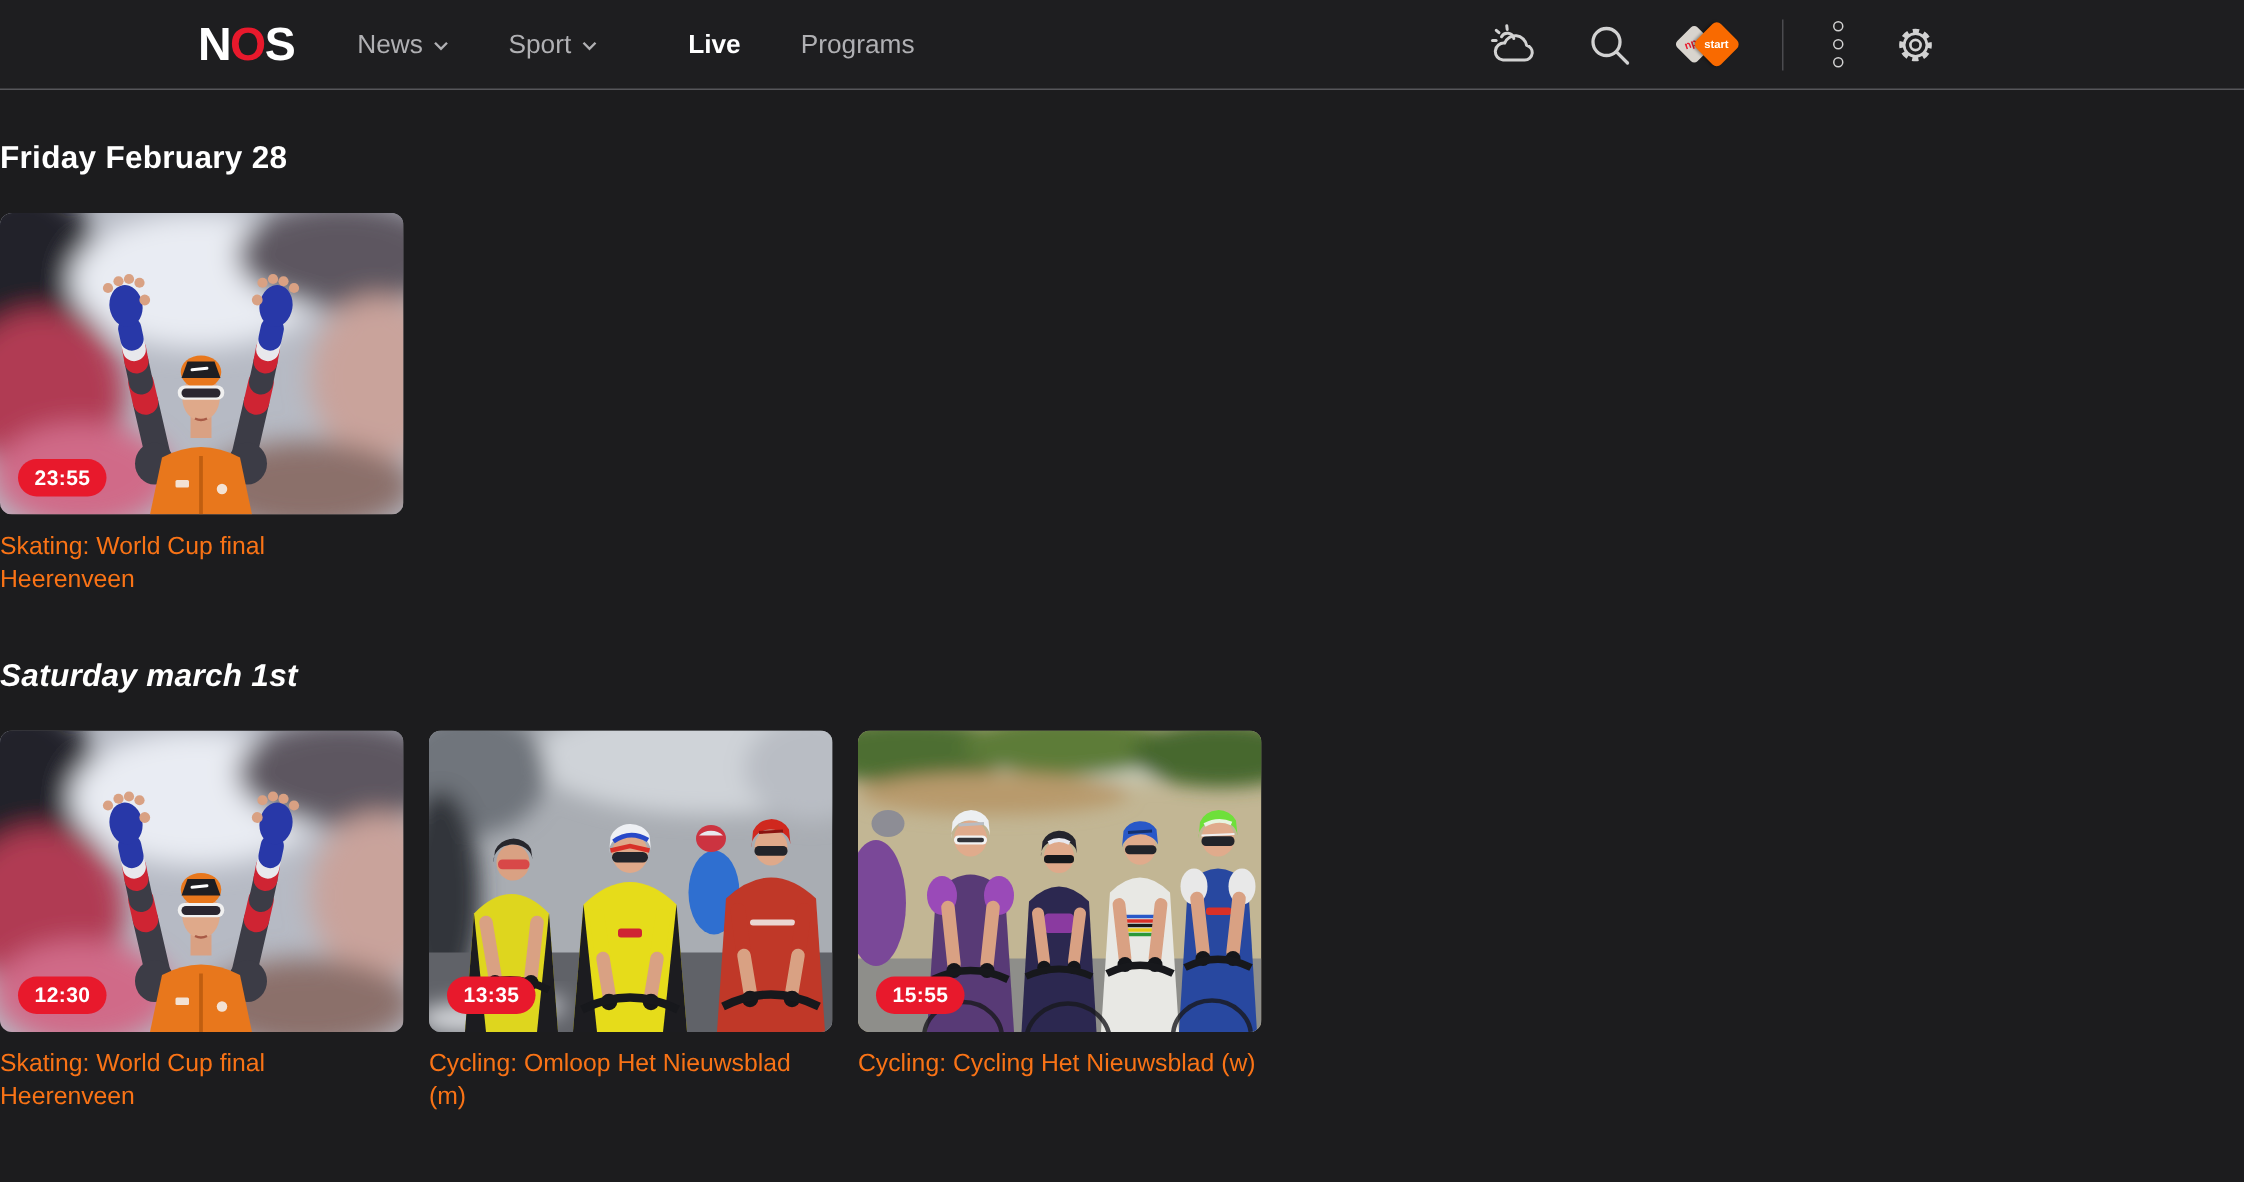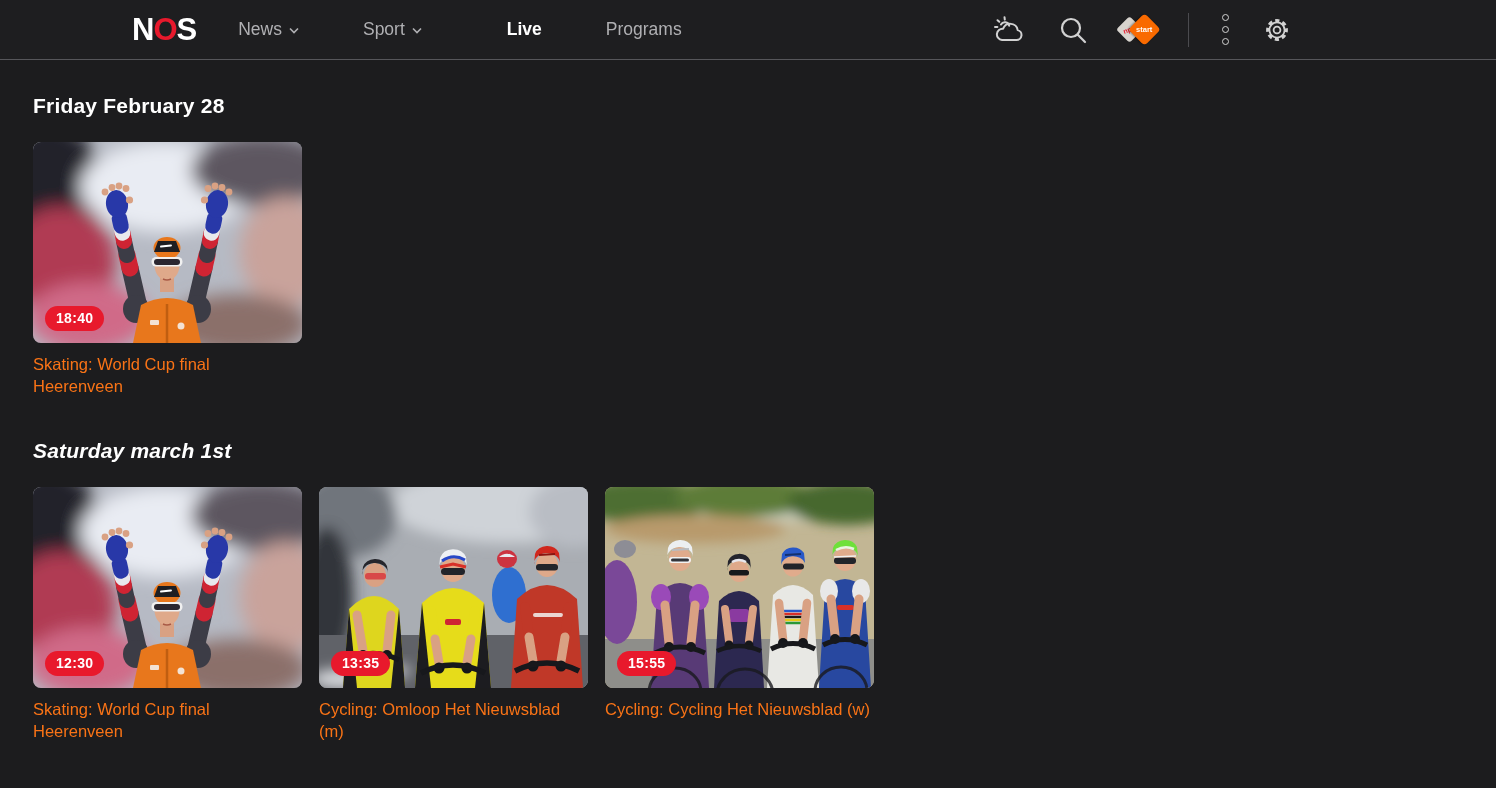--- a/index.html
+++ b/index.html
@@ -19,21 +19,21 @@
     display: flex; align-items: center;
     padding-left: 132px;
   }
   .logo {
     font-weight: bold; font-size: 31px; color: #ffffff;
     letter-spacing: -1px; cursor: pointer; user-select: none;
     display: flex;
   }
   .logo .letter-o { color: #e8192c; }
 
-  nav { display: flex; align-items: center; gap: 64px; margin-left: 42px; }
+  nav { display: flex; align-items: center; gap: 40px; margin-left: 42px; }
   .nav-item {
     color: #b0b0b3; font-size: 17.5px; cursor: pointer;
     display: flex; align-items: center; gap: 7px;
   }
   .nav-item.active { color: #ffffff; font-weight: bold; padding-left: 21px; }
   .chev { display: block; margin-top: 2px; }
 
   .header-right {
     margin-left: auto; margin-right: 204px;
     display: flex; align-items: center; gap: 29px;
@@ -61,21 +61,21 @@
     transform: rotate(-45deg); font-size: 7.5px; font-weight: bold; color: #ffffff;
   }
 
   .kebab { display: flex; flex-direction: column; gap: 5px; padding: 4px; }
   .kebab i {
     width: 7px; height: 7px; border: 1.6px solid #d2d2d2; border-radius: 50%;
     display: block;
   }
 
   
-  main { padding-left: 33px; }
+  main { }
   .section-heading {
     color: #ffffff; font-size: 21px; font-weight: bold;
     margin: 34px 0 24px 0; letter-spacing: .2px;
   }
   .section:nth-of-type(2) .section-heading { margin-top: 42px; font-style: italic; }
   .cards { display: flex; gap: 17px; }
   .card { width: 269px; cursor: pointer; }
   .thumb {
     position: relative; width: 269px; height: 201px;
     border-radius: 8px; overflow: hidden; background: #333;
@@ -225,21 +225,21 @@
             <rect x="117" y="178" width="9" height="5" rx="1" fill="#f4f4f4" opacity=".85"></rect>
             <circle cx="148" cy="184" r="3.5" fill="#f4f4f4" opacity=".85"></circle>
             <ellipse cx="134" cy="123" rx="12.5" ry="15.5" fill="#dfa98a"></ellipse>
             <ellipse cx="134" cy="106" rx="13.5" ry="11" fill="#e8771c"></ellipse>
             <path d="M121 110 L147 110 L143 99 L125 99 Z" fill="#1e1e22"></path>
             <rect x="127" y="103" width="12" height="2" rx="1" fill="#ffffff" transform="rotate(-6 133 104)"></rect>
             <rect x="118.5" y="115" width="31" height="9.5" rx="4.5" fill="#f0f0f0"></rect>
             <rect x="121" y="117" width="26" height="6" rx="3" fill="#2a2630"></rect>
             <path d="M130 137 Q134 139 138 137" stroke="#a85a46" stroke-width="1.6" fill="none"></path>
           </svg>
-          <span class="time-badge">18:40</span>
+          <span class="time-badge">23:55</span>
         </div>
         <div class="card-title">Skating: World Cup final Heerenveen</div>
       </div>
 
     </div>
   </section>
 
   <section class="section">
     <h2 class="section-heading">Saturday march 1st</h2>
     <div class="cards">

